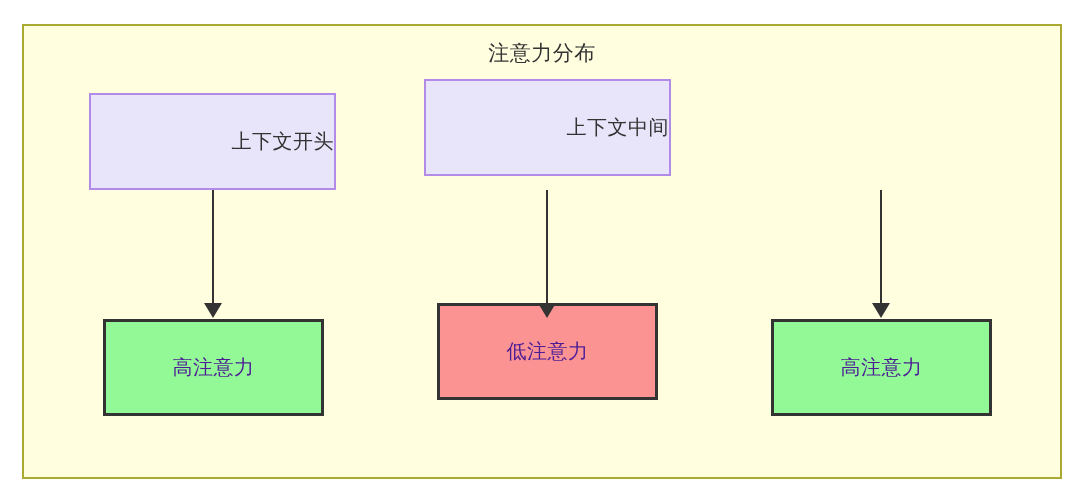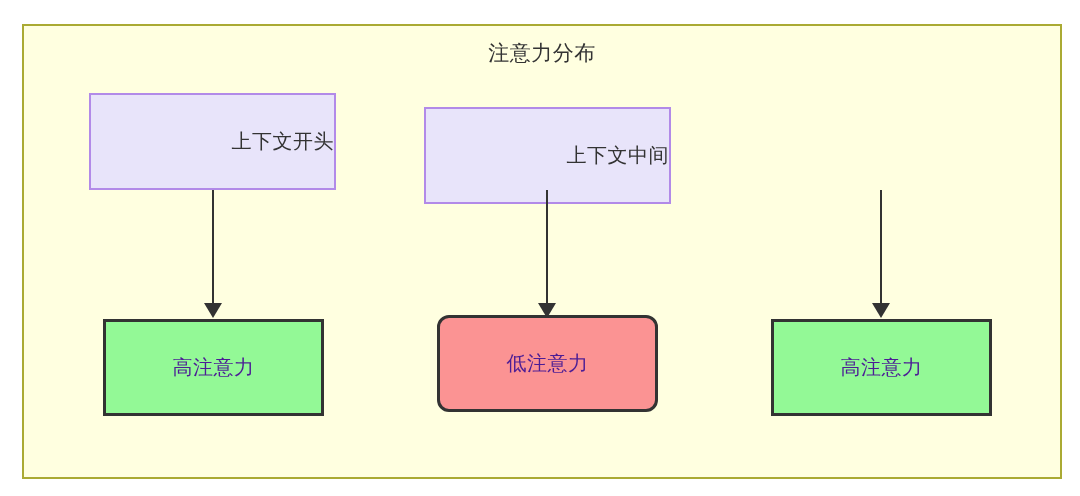--- a/index.html
+++ b/index.html
@@ -54,39 +54,39 @@
     border: 2px solid #b28ae8;
     box-sizing: border-box;
     display: flex;
     align-items: center;
     justify-content: flex-end;
     font-size: 20px;
     color: #333333;
     letter-spacing: 0.5px;
   }
   .node-top.col1 { left: 89px;  top: 93px; }
-  .node-top.col2 { left: 424px; top: 107px; }
+  .node-top.col2 { left: 424px; top: 79px; }
   .node-top.col3 { left: 758px; top: 93px; }
 
   
   .node-bottom {
     position: absolute;
     width: 221px;
     height: 97px;
     border: 3px solid #333333;
     box-sizing: border-box;
     display: flex;
     align-items: center;
     justify-content: center;
     font-size: 20px;
     color: #4c1d95;
     letter-spacing: 0.5px;
   }
   .node-bottom.col1 { left: 103px; top: 319px; }
-  .node-bottom.col2 { left: 437px; top: 315px; border-radius: 12px; }
+  .node-bottom.col2 { left: 437px; top: 303px; }
   .node-bottom.col3 { left: 771px; top: 319px; }
 
   .fill-high { background: #93f996; }
   .fill-low  { background: #fb9393; }
 
   
   .arrow-svg {
     position: absolute;
     left: 0;
     top: 0;

